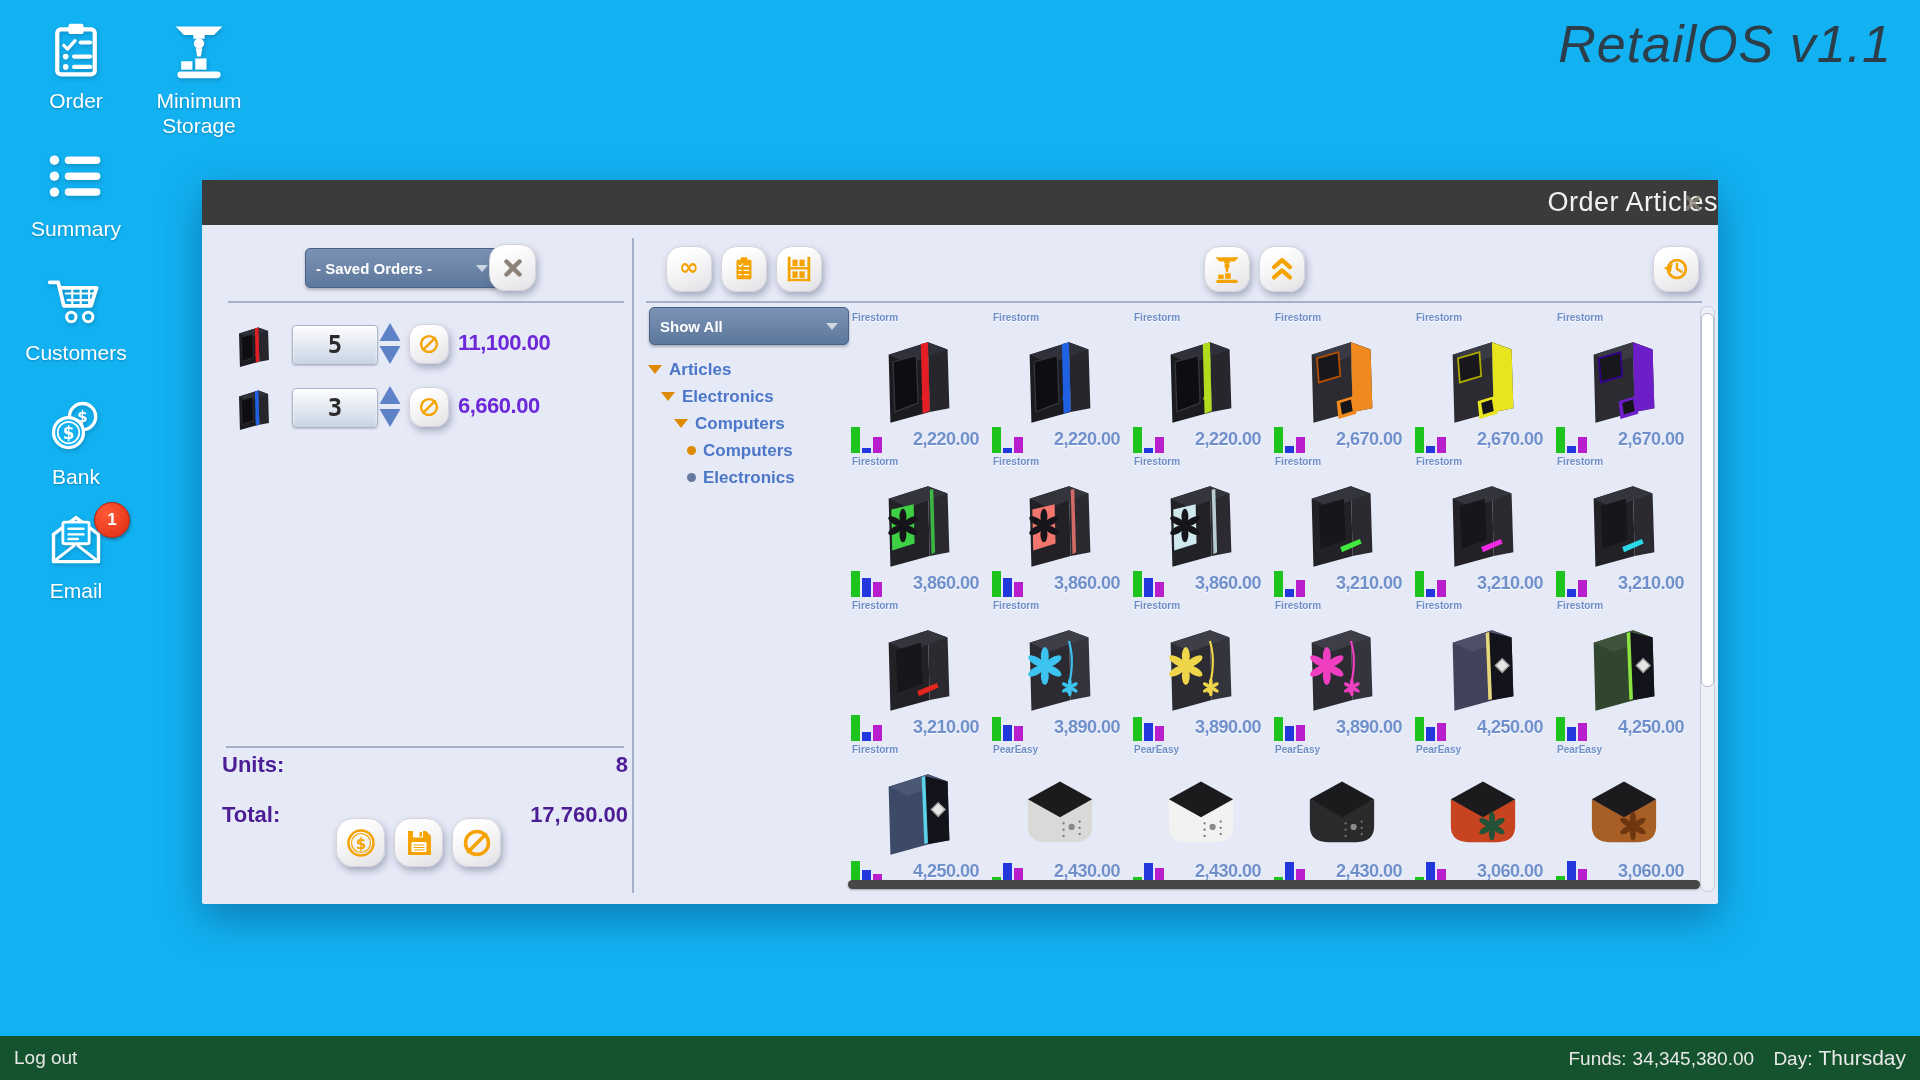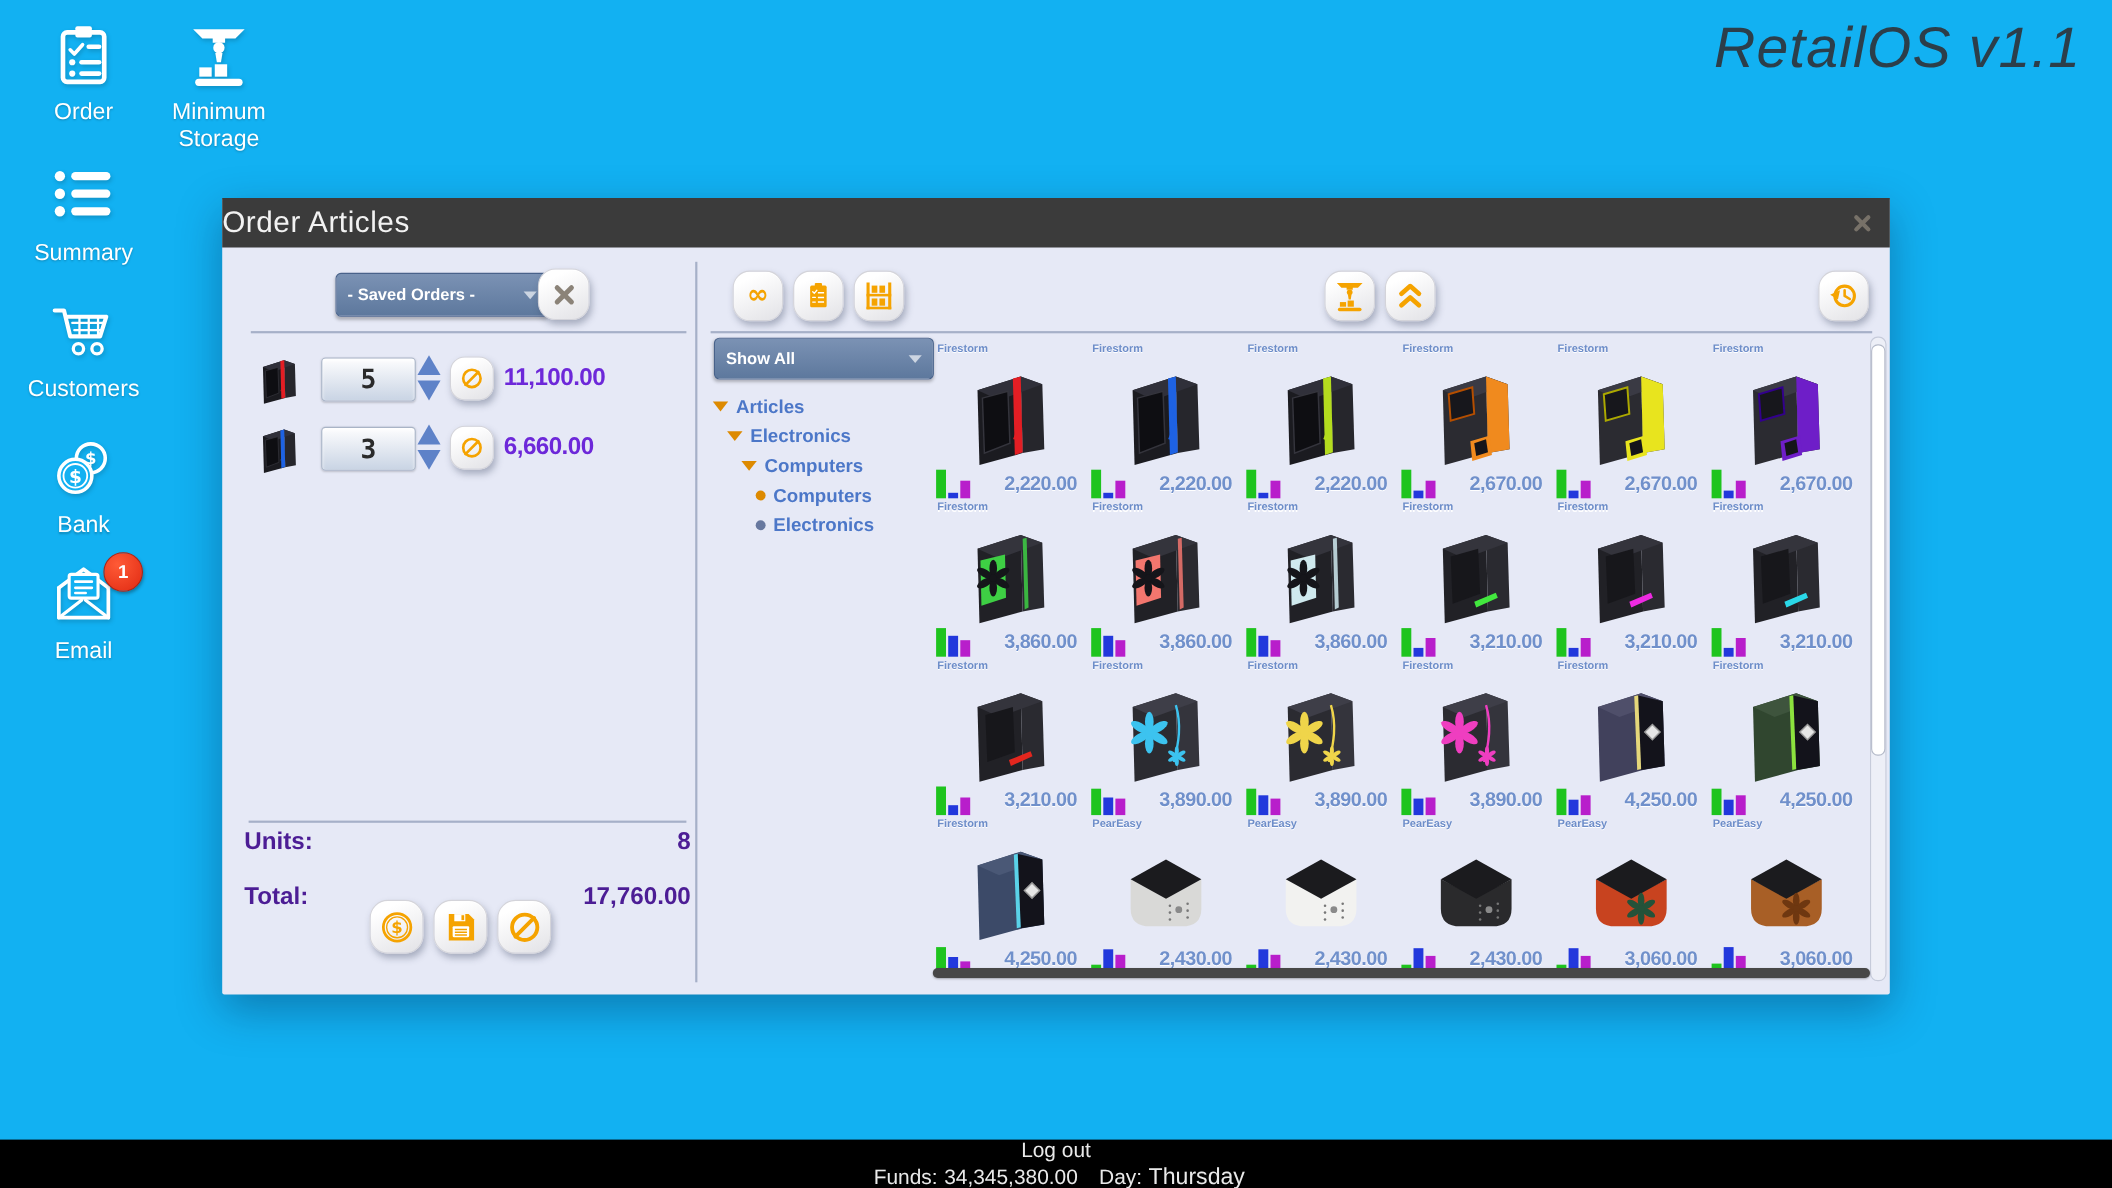--- a/index.html
+++ b/index.html
@@ -20,31 +20,31 @@
   .sb-summary{left:16px;top:148px;width:120px;}
   .sb-customers{left:10px;top:272px;width:132px;}
   .sb-bank{left:22px;top:396px;width:108px;}
   .sb-email{left:16px;top:510px;width:120px;}
   .sb-badge{position:absolute;right:6px;top:-8px;width:34px;height:34px;border-radius:50%;
             background:radial-gradient(circle at 35% 30%,#ff5a36,#e02a12);
             border:1px solid #b02110;color:#fff;font-size:17px;font-weight:bold;
             line-height:34px;text-align:center;box-shadow:1px 2px 3px rgba(0,0,0,.3);}
 
   
-  .statusbar{position:absolute;left:0;right:0;bottom:0;height:44px;background:#000000;
+  .statusbar{position:absolute;left:0;right:0;bottom:0;height:44px;background:#14532d;
              color:#e9e9e9;display:flex;align-items:center;justify-content:space-between;
-             padding:0 14px;font-size:19px;flex-direction:column;}
+             padding:0 14px;font-size:19px;}
   .funds-group span{margin-left:6px;}
   .day-value{font-size:21px;}
 
   
   .dialog{position:absolute;left:202px;top:180px;width:1516px;height:724px;
           background:#e6e9f6;box-shadow:0 14px 40px rgba(0,25,60,.35);border-radius:2px;}
   .dlg-header{position:absolute;top:0;left:0;right:0;height:45px;background:#3b3b3b;}
-  .dlg-title{color:#f2f2f2;font-size:27px;line-height:45px;text-align:left;letter-spacing:.5px;}
+  .dlg-title{color:#f2f2f2;font-size:27px;line-height:45px;text-align:right;letter-spacing:.5px;}
   .dlg-close{position:absolute;right:14px;top:0;height:45px;display:flex;align-items:center;cursor:pointer;}
 
   .vdiv{position:absolute;left:430px;top:58px;width:2px;height:655px;background:#a6b0c8;}
   .hdiv{position:absolute;height:2px;background:#a6b0c8;}
   .hdiv-left{left:26px;top:121px;width:396px;}
   .hdiv-right{left:444px;top:121px;width:1056px;}
   .hdiv-foot{left:24px;top:566px;width:398px;}
 
   
   .dropdown{position:absolute;background:linear-gradient(#7b92b4,#5d789d);

